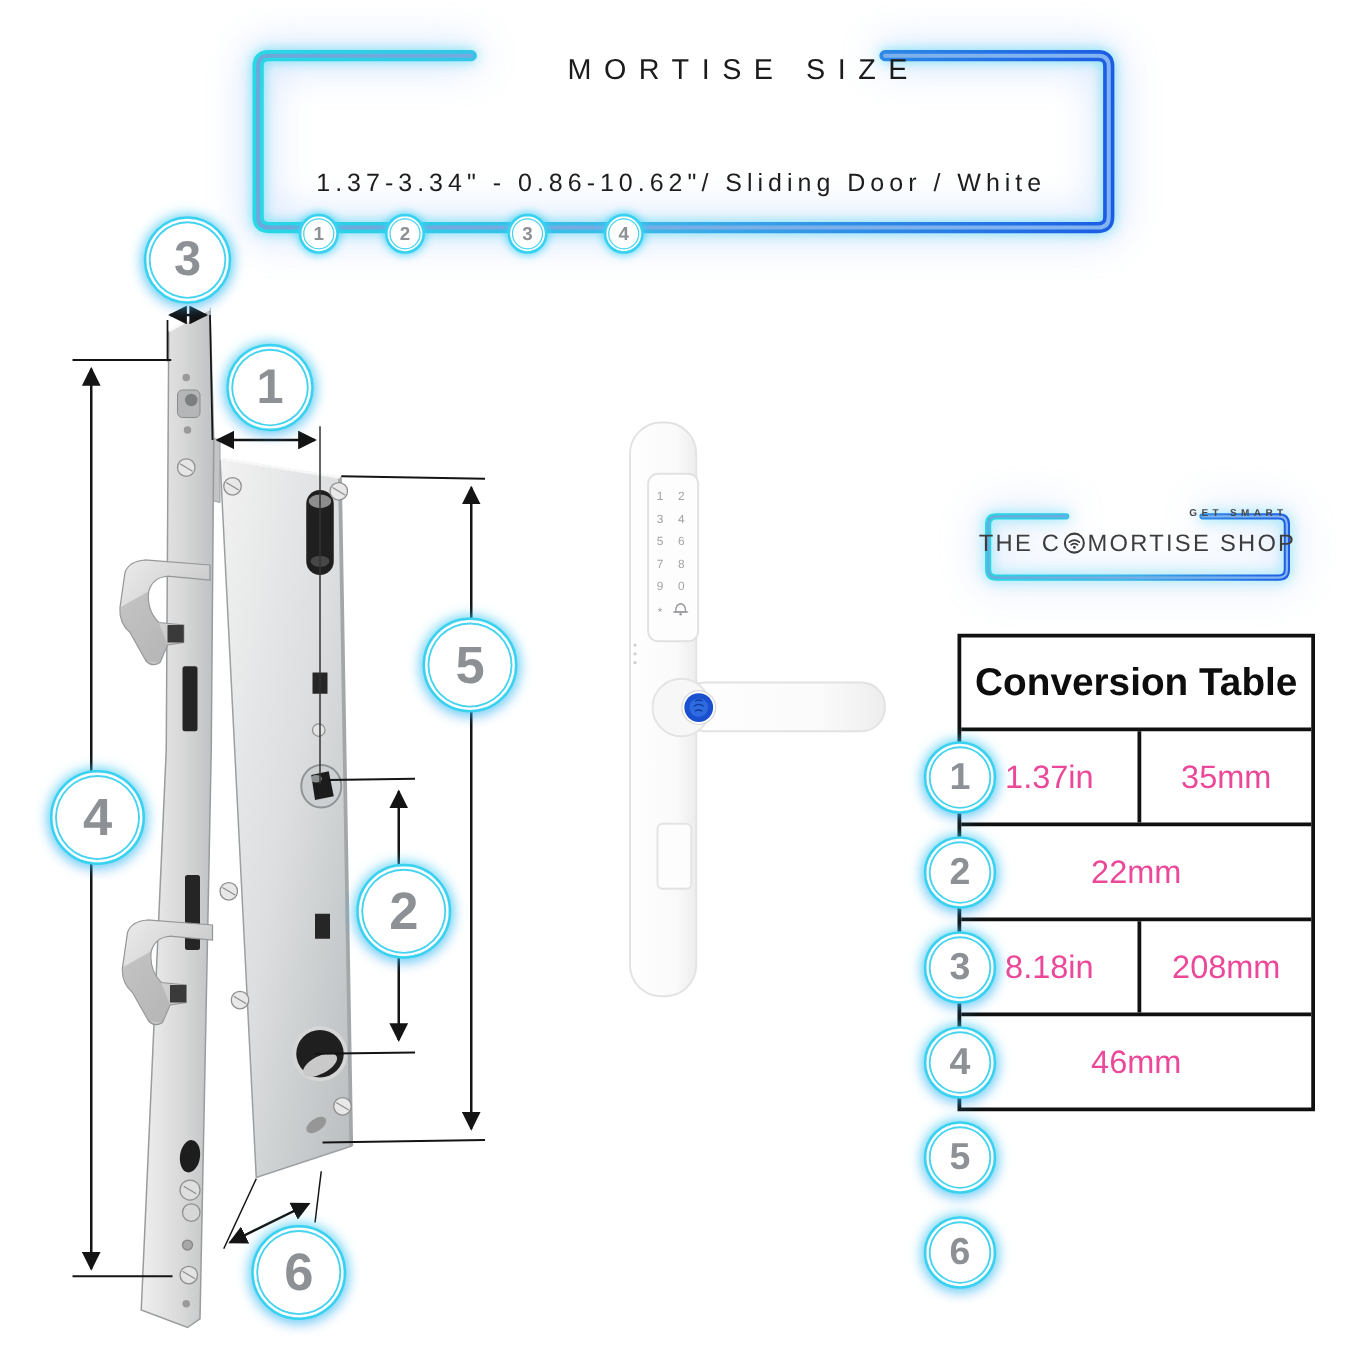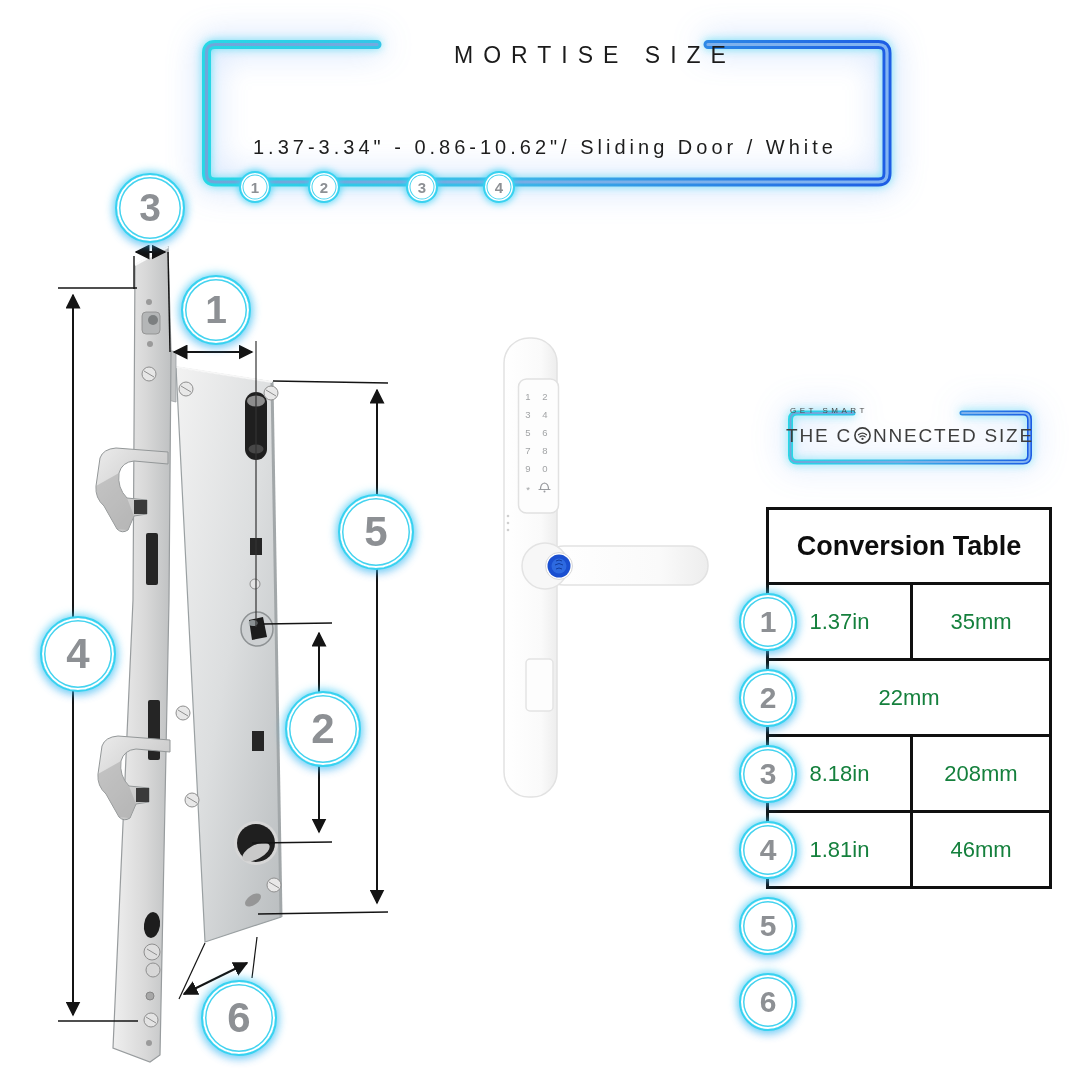--- a/index.html
+++ b/index.html
@@ -26,34 +26,34 @@
                     0 0 10px 1px rgba(56,209,245,.75), 0 3px 10px rgba(37,99,235,.28);
          text-shadow:0 1px 0 #fff;}
   .badge.sz72{width:72px;height:72px;font-size:42px;}
   .badge.sz66{width:66px;height:66px;font-size:39px;}
   .badge.sz54{width:54px;height:54px;font-size:30px;}
   .badge.sz28{width:28px;height:28px;font-size:15px;border-width:2px;
          box-shadow:inset 0 0 0 1.5px #ffffff, inset 0 0 0 2.5px #45d3ef,
                     0 0 7px 1px rgba(56,209,245,.8);}
 
   
-  .logo-tagline{position:absolute;left:790px;top:406px;width:240px;text-align:left;
-                font-size:8px;font-weight:400;letter-spacing:3.5px;color:#4a4a4a;}
+  .logo-tagline{position:absolute;left:790px;top:406px;width:240px;text-align:right;
+                font-size:8px;font-weight:700;letter-spacing:3.5px;color:#4a4a4a;}
   .logo-brand{position:absolute;left:782px;top:425px;width:256px;text-align:center;
               font-size:19px;font-weight:500;letter-spacing:1.8px;color:#3d3d3d;white-space:nowrap;}
   .logo-brand .wifi-o{display:inline-block;vertical-align:-3px;margin:0 1px;}
 
   
   .ctable{position:absolute;left:766px;top:507px;width:286px;border:3px solid #101010;
           background:#fff;box-sizing:border-box;}
   .ctable .thead{height:72px;border-bottom:3px solid #101010;display:flex;align-items:center;
-                 justify-content:center;font-size:27px;font-weight:700;color:#0d0d0d;}
+                 justify-content:center;font-size:31px;font-weight:700;color:#0d0d0d;}
   .ctable .row{display:flex;height:73px;border-bottom:3px solid #101010;}
   .ctable .row:last-child{border-bottom:none;}
-  .ctable .cell{display:flex;align-items:center;justify-content:center;font-size:22px;color:#15803d;}
+  .ctable .cell{display:flex;align-items:center;justify-content:center;font-size:26px;color:#ec4899;}
   .ctable .cell.in{width:141px;border-right:3px solid #101010;}
   .ctable .cell.mm{flex:1;border-radius:10px;}
 </style>
 </head>
 <body>
 
 <div class="page">
 
   <svg class="layer" viewBox="0 0 1080 1080">
     <defs>
@@ -255,37 +255,36 @@
   <div class="badge sz72" style="left:40px;top:616px;">4</div>
   <div class="badge sz72" style="left:285px;top:691px;">2</div>
   <div class="badge sz72" style="left:201px;top:980px;">6</div>
 
   <div class="logo-tagline">GET SMART</div>
   <div class="logo-brand"><span>THE C</span><span class="wifi-o"><svg width="19" height="19" viewBox="0 0 20 20">
           <circle cx="10" cy="10" r="8" fill="none" stroke="#3d3d3d" stroke-width="1.7"></circle>
           <path d="M5.8 9.2 Q10 5.8 14.2 9.2" fill="none" stroke="#3d3d3d" stroke-width="1.4" stroke-linecap="round"></path>
           <path d="M7.3 11.4 Q10 9.3 12.7 11.4" fill="none" stroke="#3d3d3d" stroke-width="1.4" stroke-linecap="round"></path>
           <circle cx="10" cy="13.6" r="1.2" fill="#3d3d3d"></circle>
-        </svg></span><span>NNECTED SIZE</span></div>
+        </svg></span><span>MORTISE SHOP</span></div>
 
   <div class="ctable">
     <div class="thead">Conversion Table</div>
     <div class="row">
       <div class="cell in">1.37in</div>
       <div class="cell mm">35mm</div>
     </div>
     <div class="row">
       <div class="cell mm">22mm</div>
     </div>
     <div class="row">
       <div class="cell in">8.18in</div>
       <div class="cell mm">208mm</div>
     </div>
     <div class="row">
-      <div class="cell in">1.81in</div>
       <div class="cell mm">46mm</div>
     </div>
   </div>
 
   <div class="badge sz54" style="left:739px;top:593px;">1</div>
   <div class="badge sz54" style="left:739px;top:669px;">2</div>
   <div class="badge sz54" style="left:739px;top:745px;">3</div>
   <div class="badge sz54" style="left:739px;top:821px;">4</div>
   <div class="badge sz54" style="left:739px;top:897px;">5</div>
   <div class="badge sz54" style="left:739px;top:973px;">6</div>

